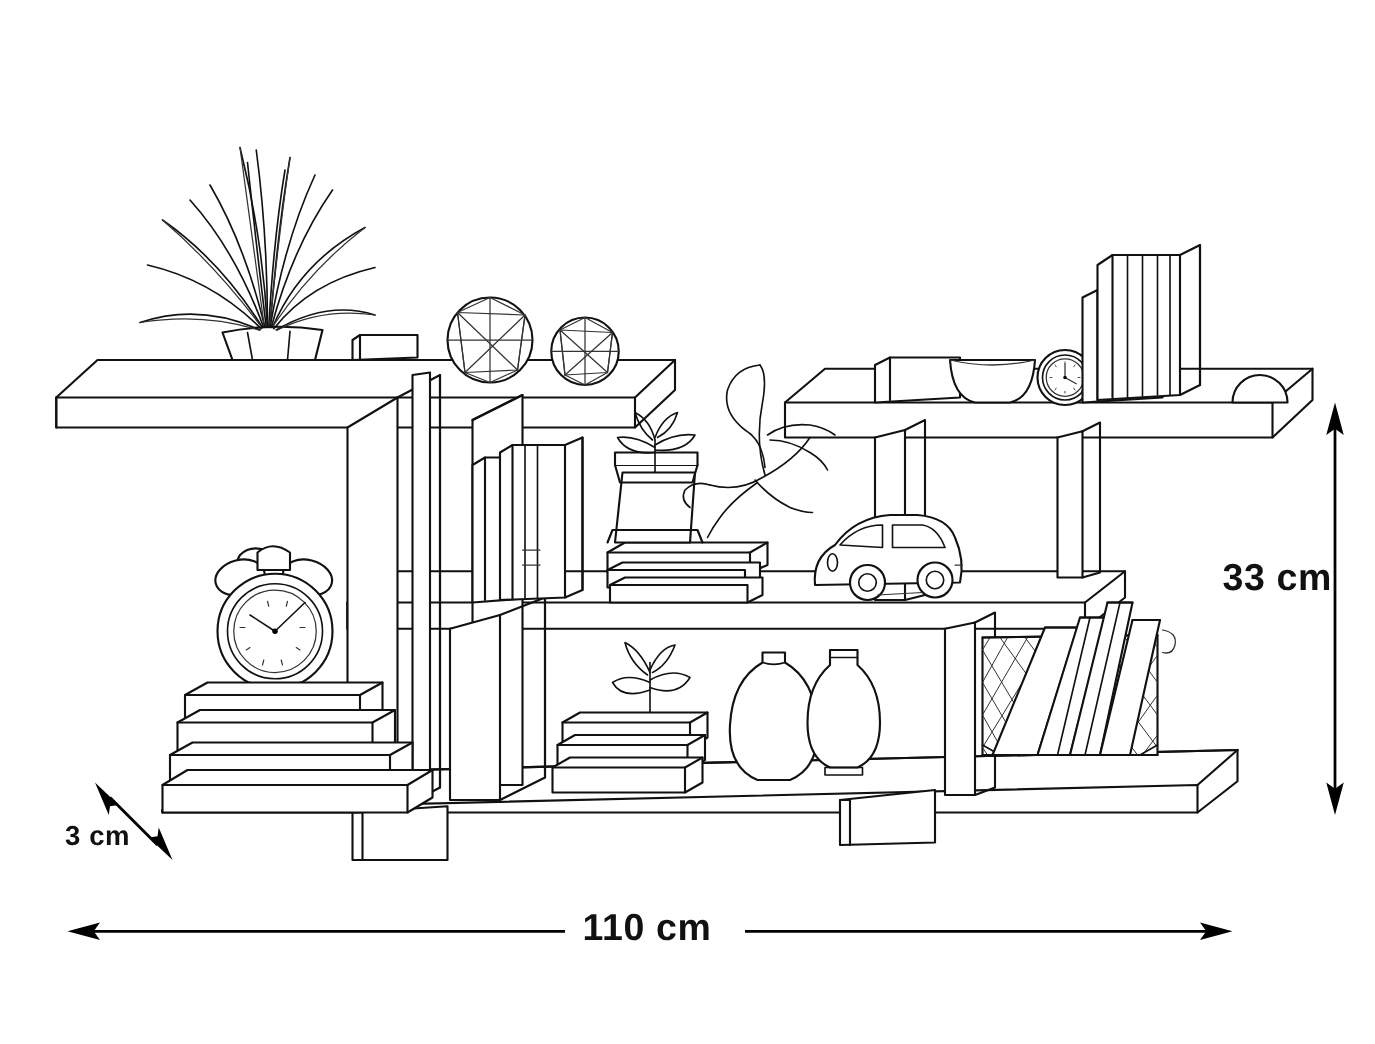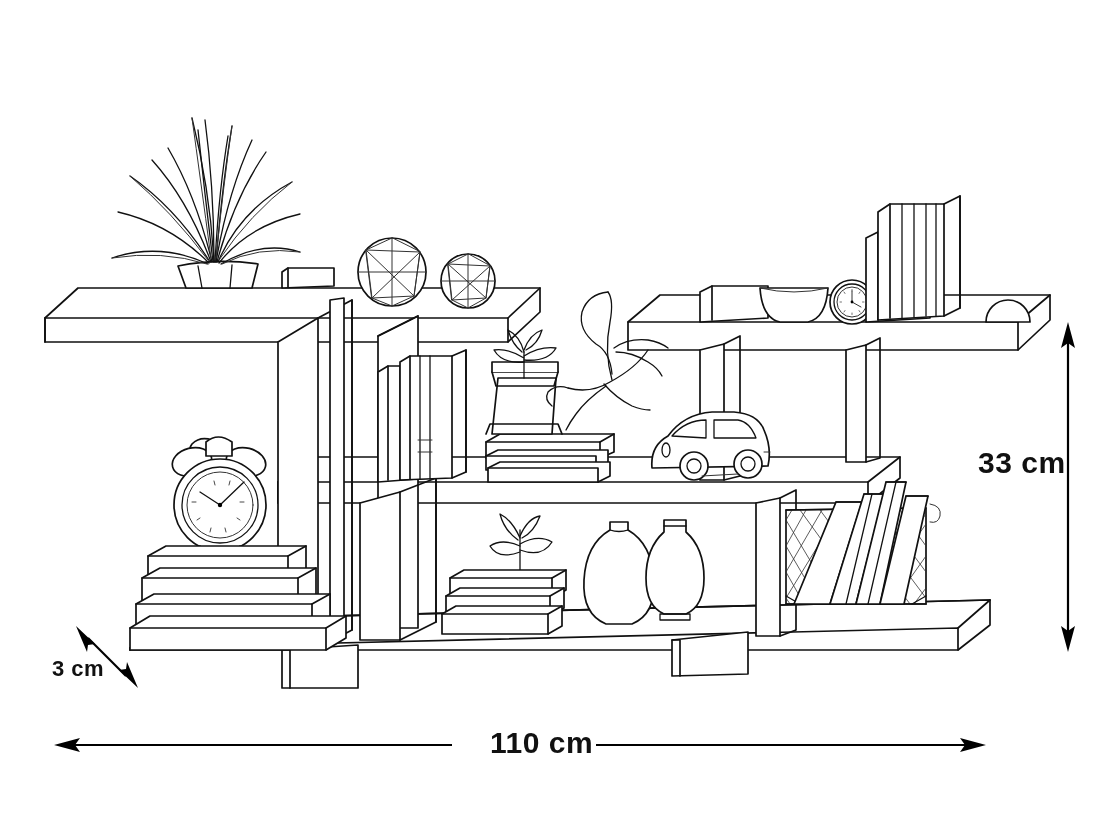--- a/index.html
+++ b/index.html
@@ -13,21 +13,21 @@
   #artboard{position:absolute;left:0;top:0;width:1100px;height:835px;}
   .dim-label{
     position:absolute;
     font-family:"Liberation Sans", sans-serif;
     font-weight:bold;
     color:#111111;
     white-space:nowrap;
     letter-spacing:0.5px;
   }
   #label-height{ left:978px; top:446px; font-size:30px; }
-  #label-width{  left:466px; top:726px; font-size:30px;margin-left:24px; }
+  #label-width{  left:466px; top:726px; font-size:30px; }
   #label-depth{  left:52px;  top:656px; font-size:22px; }
   svg{display:block;}
   .ln{fill:none;stroke:#111111;stroke-width:1.7;stroke-linejoin:round;stroke-linecap:round;}
   .ln-thin{fill:none;stroke:#111111;stroke-width:1.3;stroke-linejoin:round;stroke-linecap:round;}
   .ln-hair{fill:none;stroke:#333333;stroke-width:1.0;stroke-linejoin:round;stroke-linecap:round;}
   .dimline{fill:none;stroke:#000000;stroke-width:2.2;stroke-linecap:butt;}
   .arrowfill{fill:#000000;stroke:none;}
   .wht{fill:#ffffff;}
 </style>
 </head>

